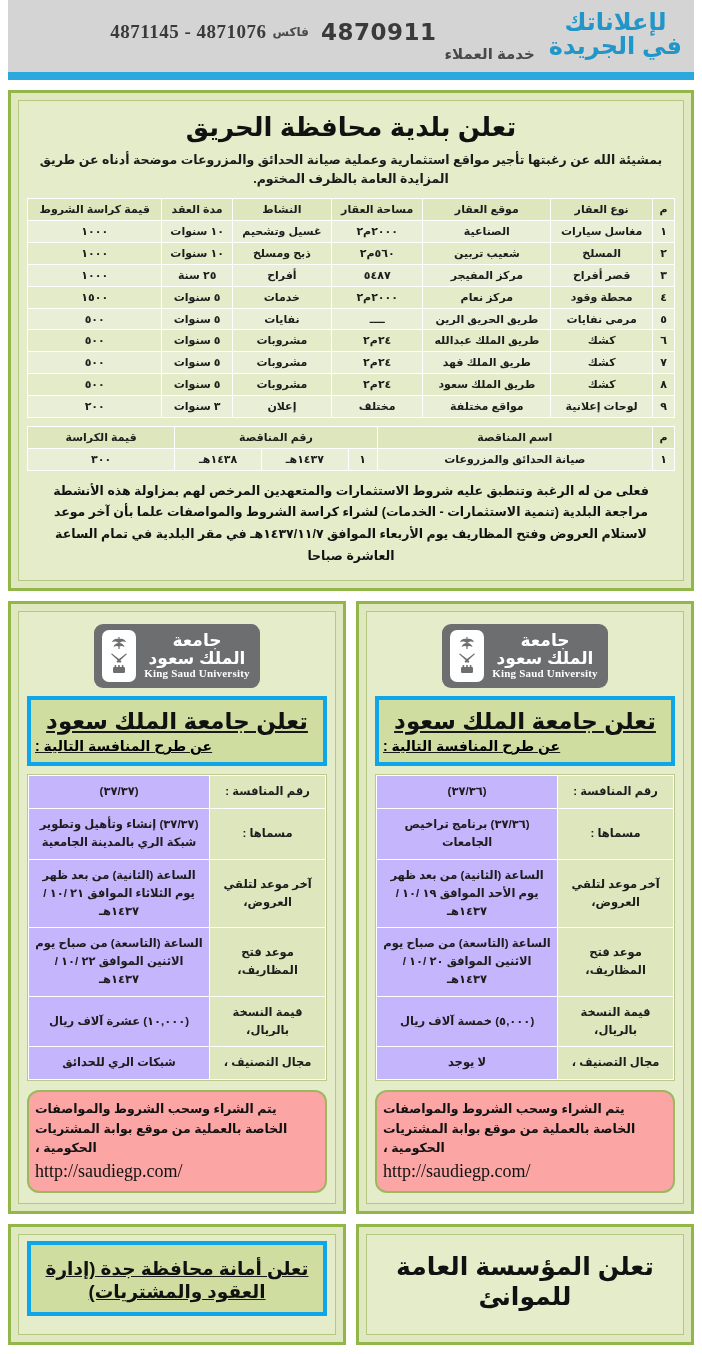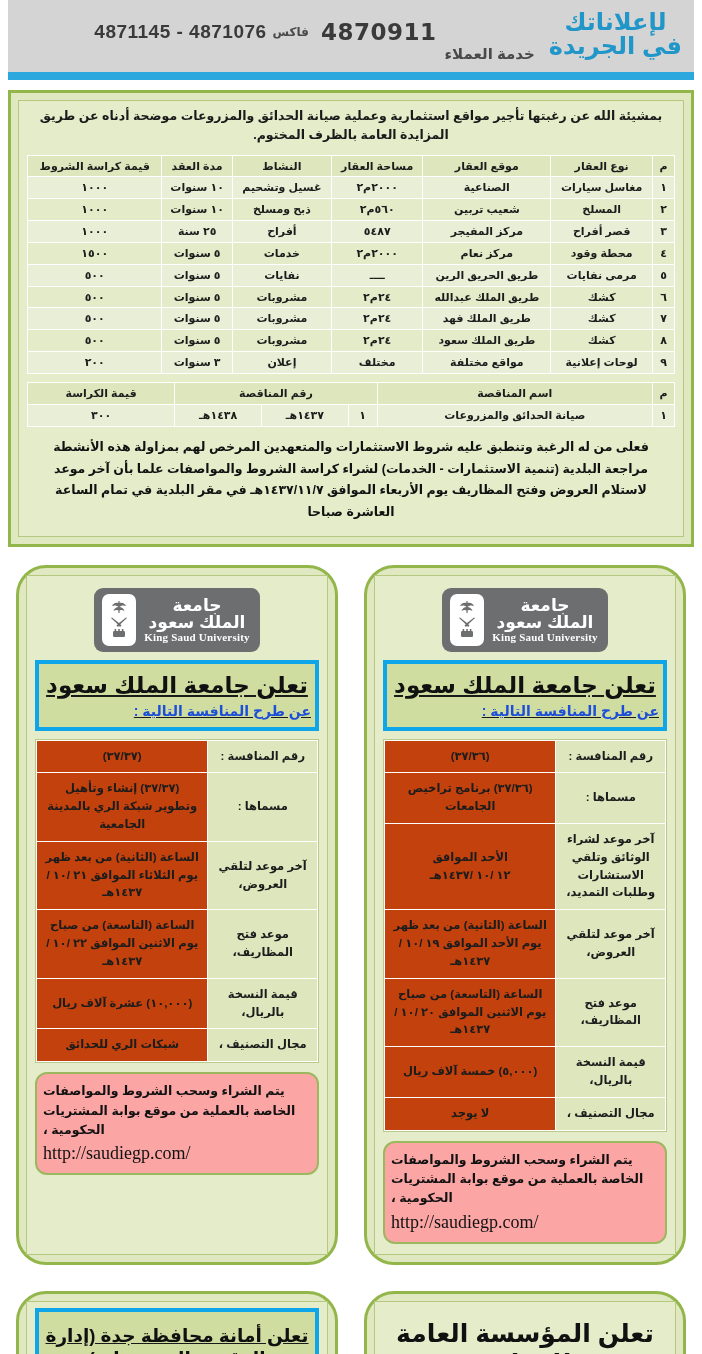--- a/index.html
+++ b/index.html
@@ -62,21 +62,21 @@
   .banner-fax-label {
     color: #4a4a4a;
     font-weight: bold;
     font-size: 12px;
     margin-left: 6px;
   }
   .banner-fax-nums {
     color: #3a3a3a;
     font-weight: bold;
     font-size: 19px;
-    font-family: Liberation Sans, sans-serif;
+    font-family: Liberation Serif, serif;
     direction: ltr;
     letter-spacing: 0.5px;
   }
   .banner-rule {
     margin: 0 8px;
     height: 8px;
     background: #2ba8dd;
   }
 
   
@@ -144,25 +144,24 @@
   }
 
   
   .row2 {
     display: flex;
     gap: 10px;
     margin: 10px 8px 0 8px;
     align-items: stretch;
   }
   .row2 > .panel {
-    margin: 8px;
+    margin: 0;
     flex: 1 1 0;
     display: flex;
     flex-direction: column;
-    border-radius: 30px;
   }
   .row2 > .panel > .panel-inner { flex: 1 1 auto; display: flex; flex-direction: column; }
 
   
   .ksu-logo-wrap {
     display: flex;
     justify-content: center;
     align-items: center;
     padding: 6px 0 8px 0;
   }
@@ -196,21 +195,21 @@
     border: 4px solid #0ea5e9;
     background: #cfdda0;
     padding: 8px 4px 8px 4px;
     margin-bottom: 8px;
     text-decoration: underline;
   }
   .ksu-head-1 {
     text-align:center; font-weight: bold; font-size: 23px; color:#111; line-height:1.15;
   }
   .ksu-head-2 {
-    text-align:right; font-weight: bold; font-size: 14px; color:#1d4ed8; margin-top:4px;
+    text-align:left; font-weight: bold; font-size: 14px; color:#000000; margin-top:4px;
   }
 
   table.kv {
     width: 100%;
     border-collapse: collapse;
     font-size: 11.5px;
   }
   table.kv td {
     border: 1px solid #ffffff;
     padding: 7px 6px;
@@ -219,21 +218,21 @@
     line-height: 1.55;
     vertical-align: middle;
     text-align: center;
   }
   table.kv td.k {
     width: 39%;
     background: #dde6bd;
     text-align: center;
   }
   table.kv td.v {
-    background: #c2410c;
+    background: #c4b5fd;
   }
   .kv-wrap { border: 1px solid #b9cb8c; }
 
   .portal-box {
     margin-top: 9px;
     border: 2px solid #9cb85f;
     border-radius: 12px;
     background: #fca5a5;
     padding: 8px 6px 9px 6px;
     text-align: left;
@@ -273,20 +272,21 @@
     </div>
     <div class="banner-service">خدمة العملاء</div>
     <div class="banner-num-main">4870911</div>
     <div class="banner-fax-label">فاكس</div>
     <div class="banner-fax-nums">4871145 - 4871076</div>
   </div>
   <div class="banner-rule"></div>
 
   <div class="panel">
     <div class="panel-inner">
+      <div class="ann-title">تعلن بلدية محافظة الحريق</div>
       <div class="ann-sub">بمشيئة الله عن رغبتها تأجير مواقع استثمارية وعملية صيانة الحدائق والمزروعات موضحة أدناه عن طريق المزايدة العامة بالظرف المختوم.</div>
 
       <table class="tbl">
         <thead>
           <tr>
             <th class="col-idx">م</th>
             <th>نوع العقار</th>
             <th>موقع العقار</th>
             <th>مساحة العقار</th>
             <th>النشاط</th>
@@ -445,25 +445,20 @@
             <tbody>
               <tr>
                 <td class="k">رقم المنافسة :</td>
                 <td class="v">(٣٧/٣٦)</td>
               </tr>
               <tr>
                 <td class="k">مسماها :</td>
                 <td class="v">(٣٧/٣٦) برنامج تراخيص الجامعات</td>
               </tr>
               <tr>
-                <td class="k">آخر موعد لشراء الوثائق وتلقي الاستشارات وطلبات التمديد،</td>
-                <td class="v" style="white-space:pre-line;">الأحد الموافق
-١٢ /١٠ /١٤٣٧هـ</td>
-              </tr>
-              <tr>
                 <td class="k">آخر موعد لتلقي العروض،</td>
                 <td class="v">الساعة (الثانية) من بعد ظهر يوم الأحد الموافق ١٩ /١٠ /١٤٣٧هـ</td>
               </tr>
               <tr>
                 <td class="k">موعد فتح المظاريف،</td>
                 <td class="v">الساعة (التاسعة) من صباح يوم الاثنين الموافق ٢٠ /١٠ /١٤٣٧هـ</td>
               </tr>
               <tr>
                 <td class="k">قيمة النسخة بالريال،</td>
                 <td class="v">(٥,٠٠٠) خمسة آلاف ريال</td>

